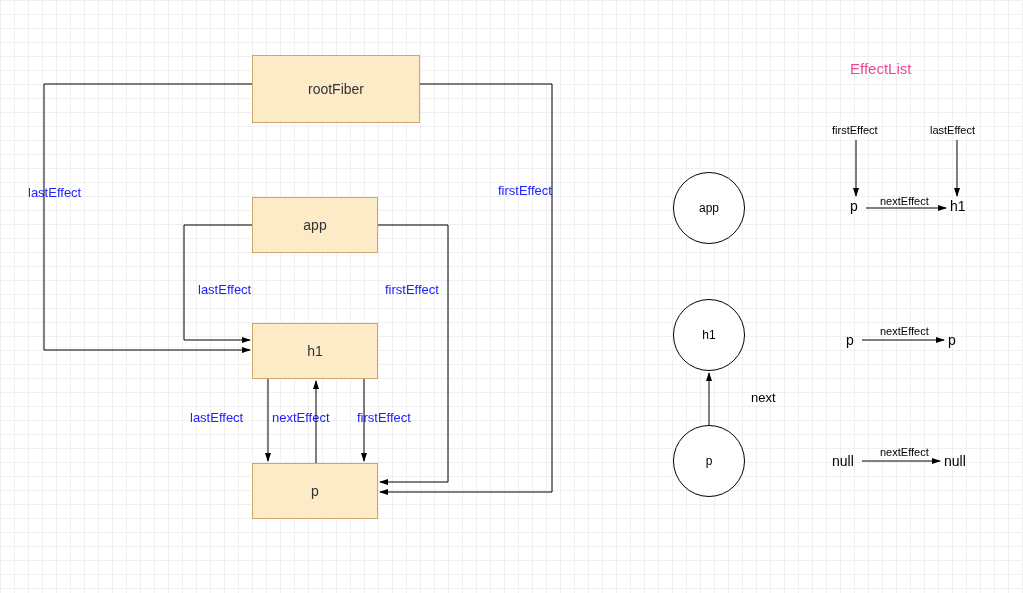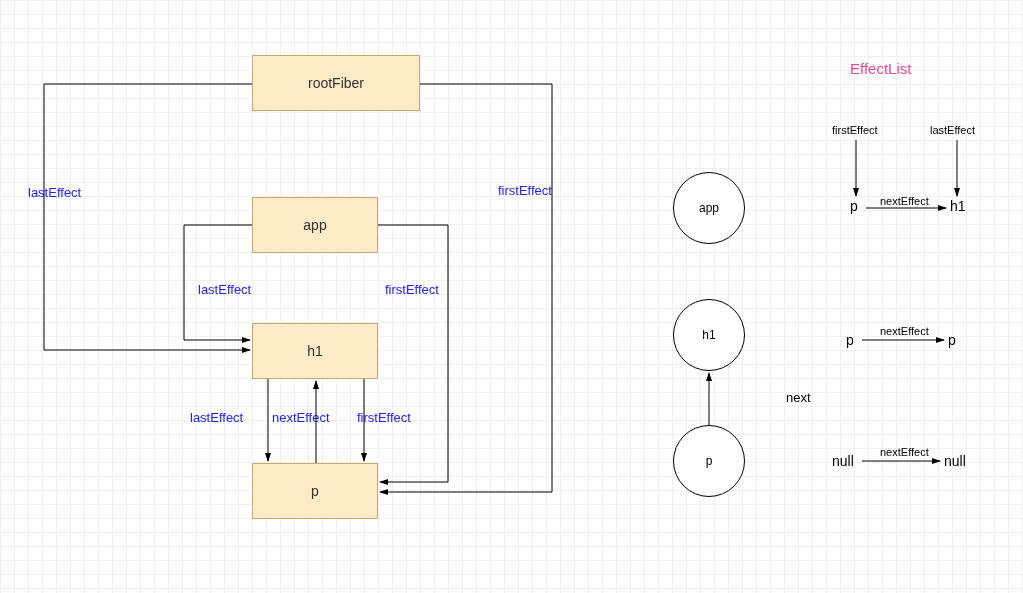--- a/index.html
+++ b/index.html
@@ -65,21 +65,21 @@
     font-size: 11px;
     color: #000;
   }
   svg { position: absolute; top: 0; left: 0; pointer-events: none; }
 </style>
 </head>
 <body>
 
 <div class="watermark" style="left:290px; top:62px;">全栈潇晨</div>
 
-<div class="box" style="left:252px; top:55px; width:168px; height:56px;">
+<div class="box" style="left:252px; top:55px; width:168px; height:68px;">
   <span>rootFiber</span>
 </div>
 <div class="box" style="left:252px; top:197px; width:126px; height:56px;">
   <span>app</span>
 </div>
 <div class="box" style="left:252px; top:323px; width:126px; height:56px;">
   <span>h1</span>
 </div>
 <div class="box" style="left:252px; top:463px; width:126px; height:56px;">
   <span>p</span>
@@ -96,21 +96,21 @@
 </div>
 
 <div class="label" style="left:28px; top:185px;">lastEffect</div>
 <div class="label" style="left:498px; top:183px;">firstEffect</div>
 <div class="label" style="left:198px; top:282px;">lastEffect</div>
 <div class="label" style="left:385px; top:282px;">firstEffect</div>
 <div class="label" style="left:190px; top:410px;">lastEffect</div>
 <div class="label" style="left:272px; top:410px;">nextEffect</div>
 <div class="label" style="left:357px; top:410px;">firstEffect</div>
 
-<div class="label-black" style="left:786px; top:390px;">next</div>
+<div class="label-black" style="left:751px; top:390px;">next</div>
 
 <div class="heading" style="left:850px; top:60px;">EffectList</div>
 
 <div class="small" style="left:832px; top:124px;">firstEffect</div>
 <div class="small" style="left:930px; top:124px;">lastEffect</div>
 <div class="label-black" style="left:850px; top:198px; font-size:14px;">p</div>
 <div class="label-black" style="left:950px; top:198px; font-size:14px;">h1</div>
 <div class="small" style="left:880px; top:195px;">nextEffect</div>
 
 <div class="label-black" style="left:846px; top:332px; font-size:14px;">p</div>

